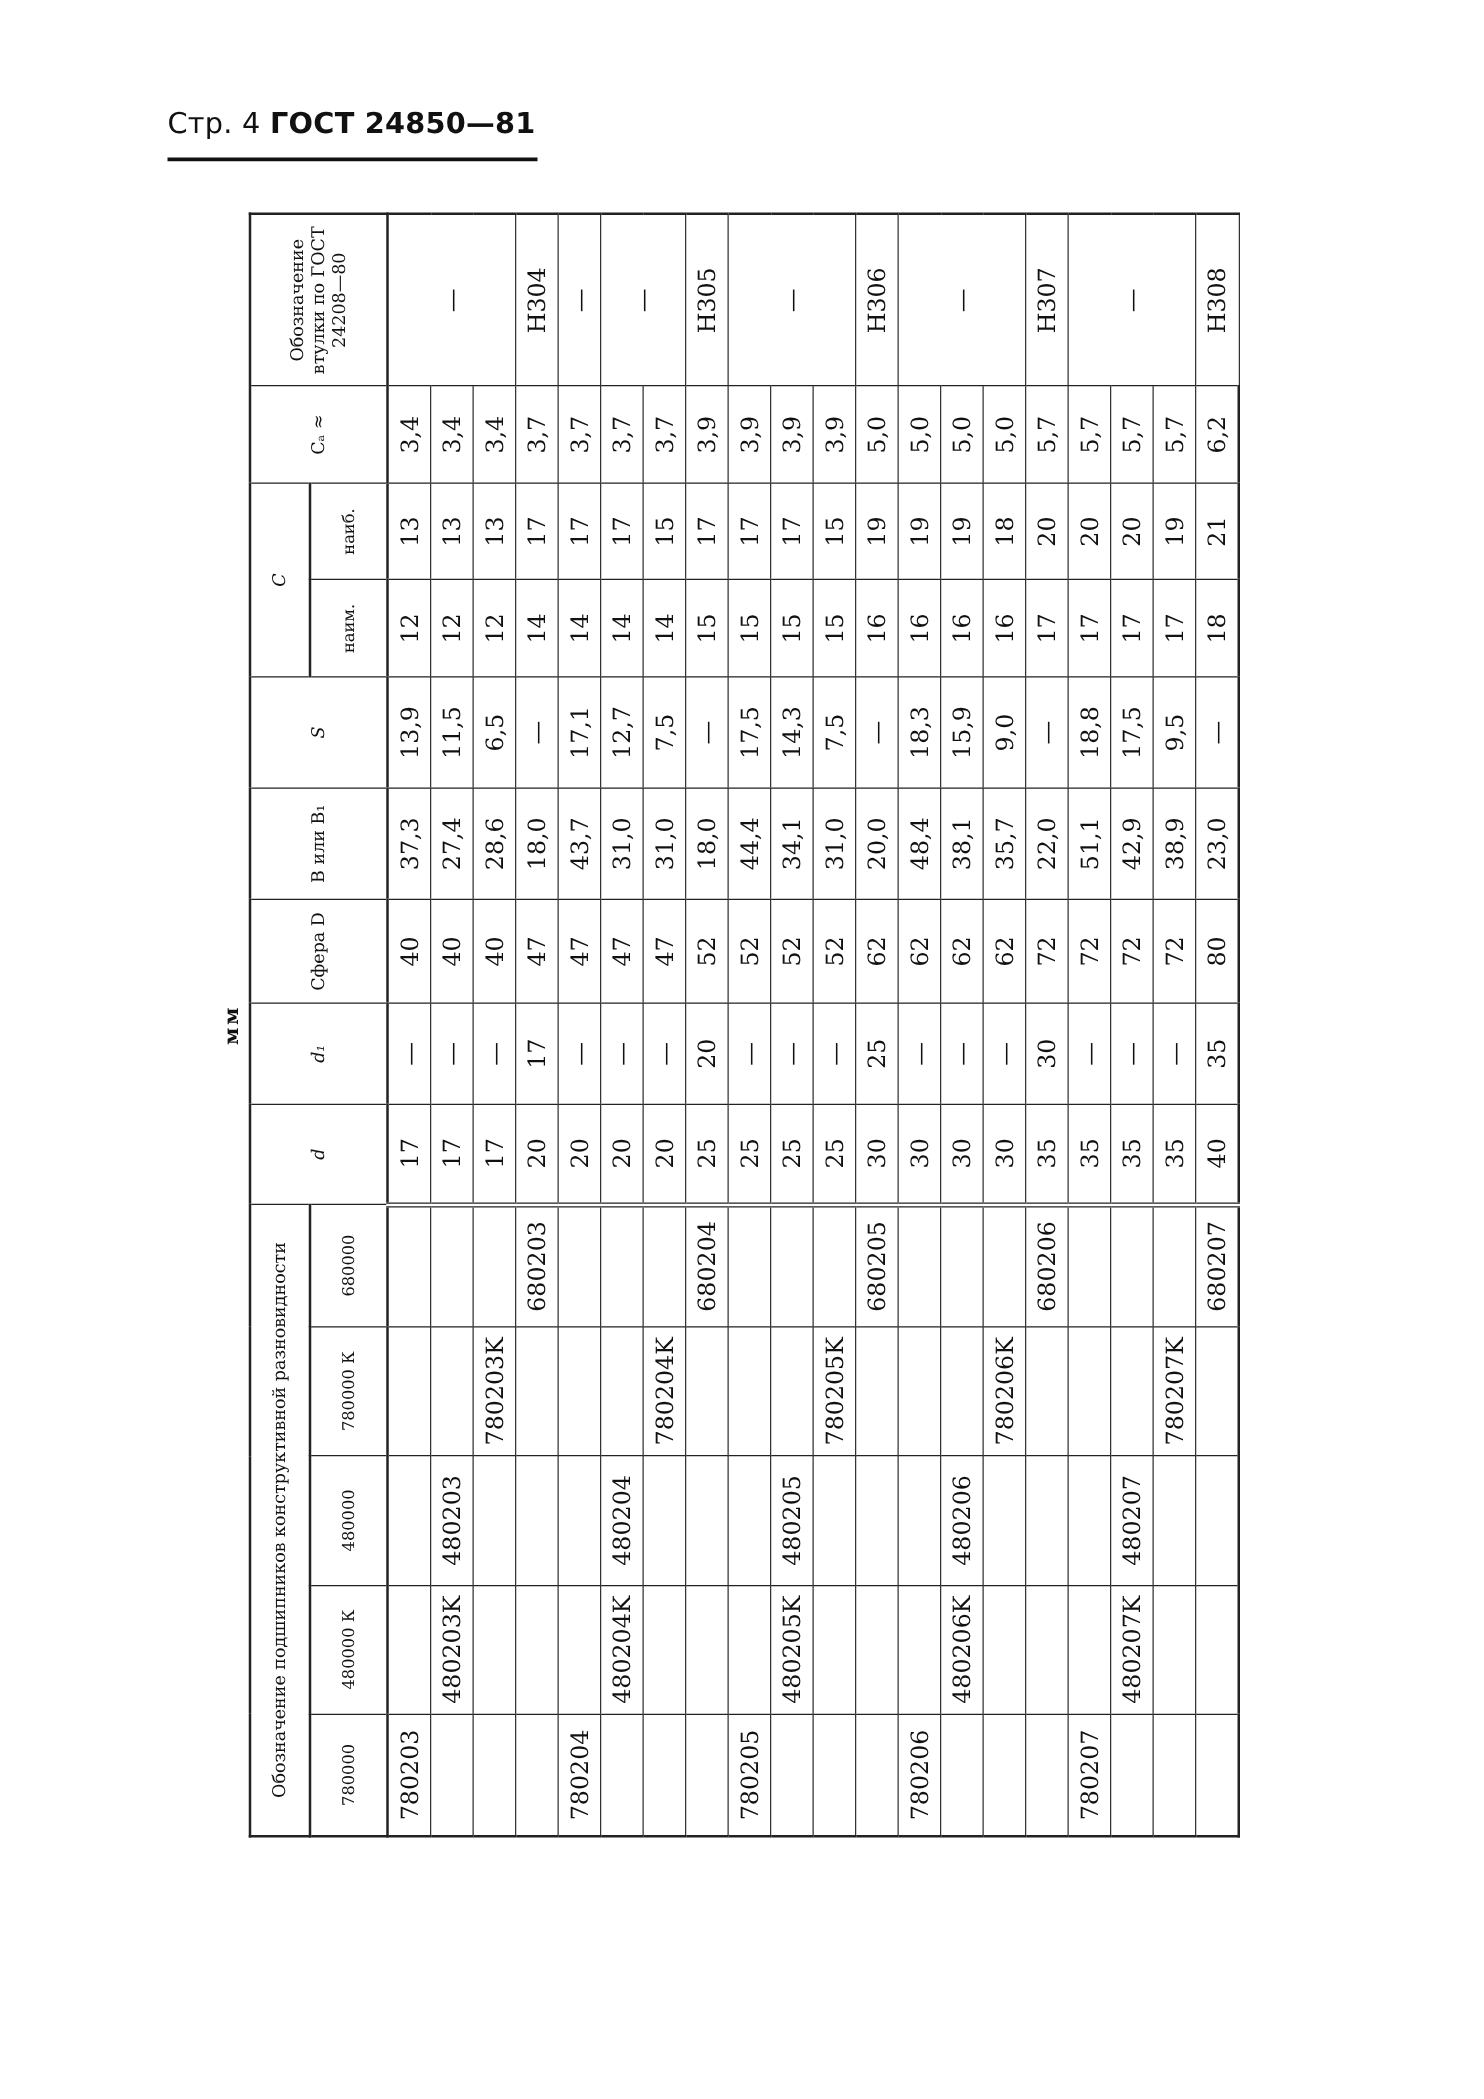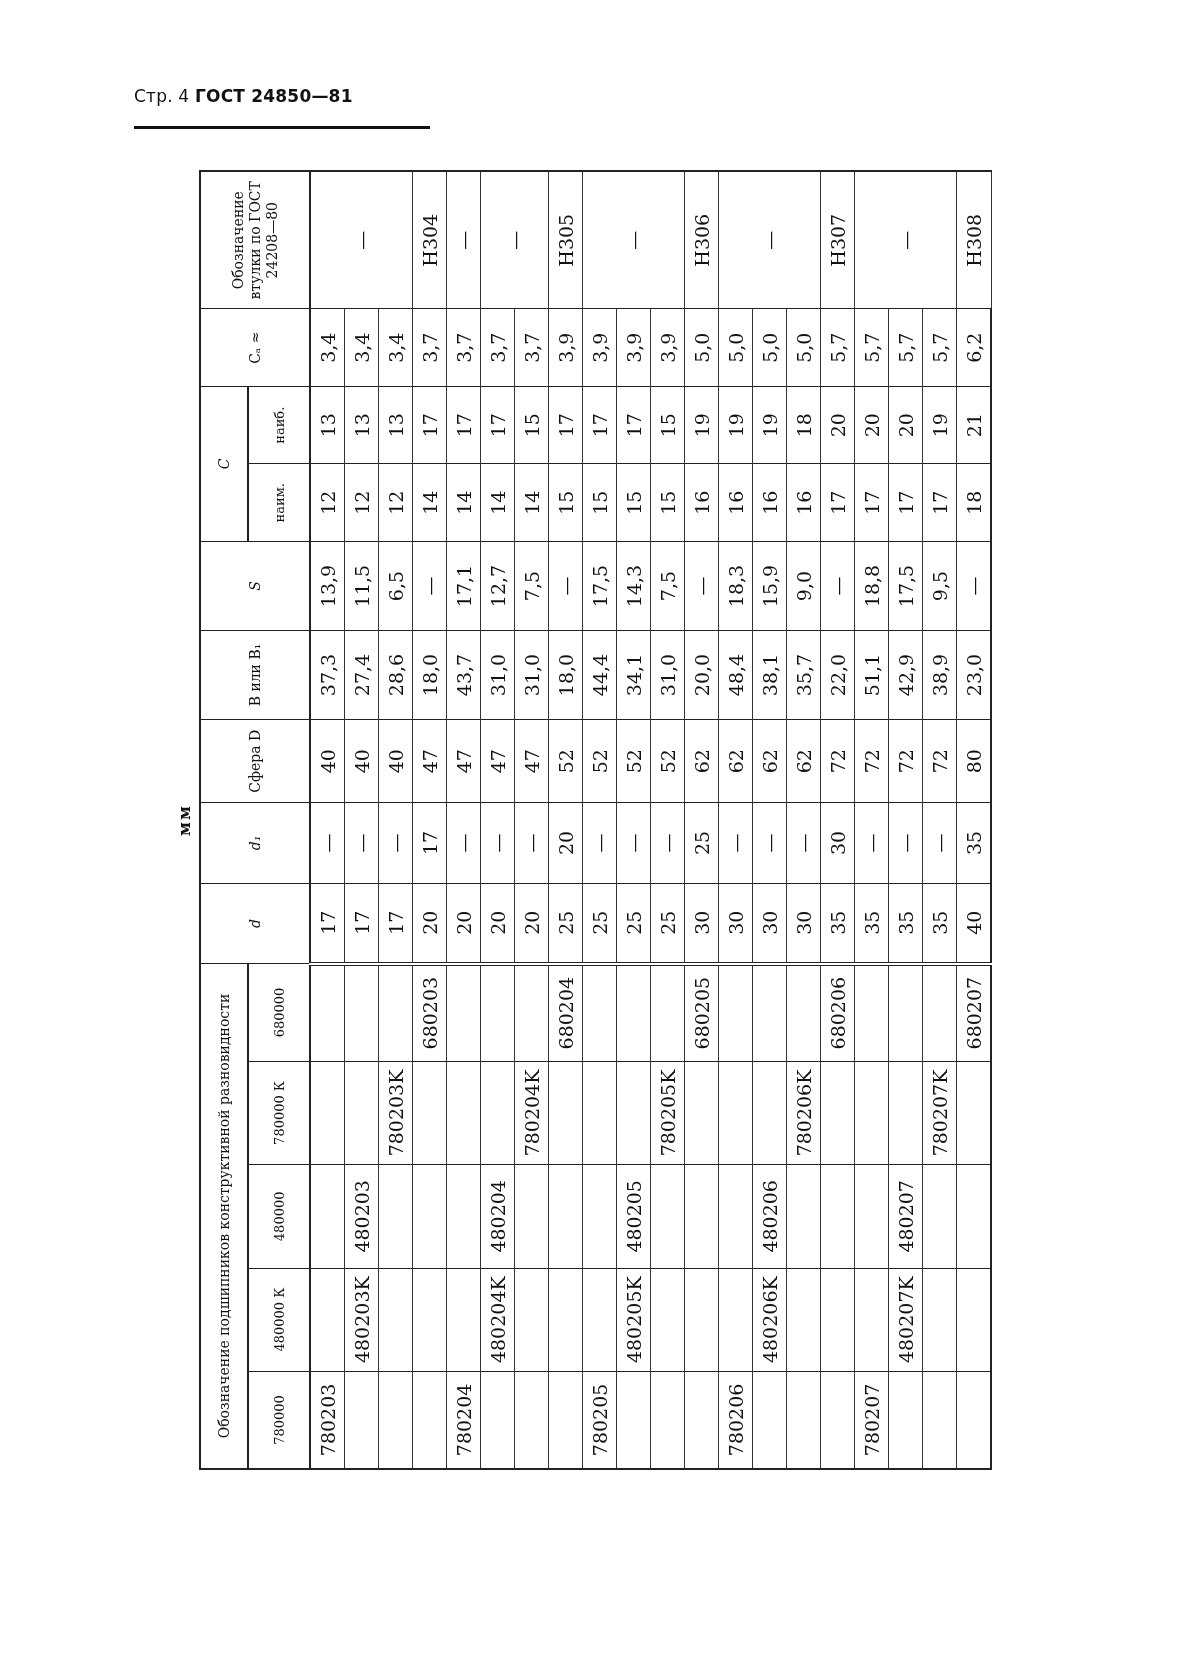--- a/index.html
+++ b/index.html
@@ -1,19 +1,19 @@
 <!DOCTYPE html>
 <html><head>
 <meta charset="utf-8">
 <style>
   html, body { margin:0; padding:0; background:#ffffff; }
   body { width:1187px; height:1679px; position:relative; overflow:hidden;
          font-family:"DejaVu Serif", serif; color:#111; }
   .page-header { position:absolute; left:134px; top:86px; font-family:"DejaVu Sans", sans-serif;
-                 font-size:17px; letter-spacing:0.2px; }
+                 font-size:23px; letter-spacing:0.2px; }
   .page-header .std { font-weight:bold; }
   .header-rule { position:absolute; left:134px; top:126px; width:296px; height:3px; background:#111; }
 
   
   .stage { position:absolute; left:175px; top:1470px; width:1300px; height:850px;
            transform-origin:0 0; transform:rotate(-90deg); }
   .units { position:absolute; left:0; top:0; width:1300px; text-align:center;
            font-size:16px; font-weight:bold; letter-spacing:2px; }
   table { position:absolute; left:0; top:24px; border-collapse:collapse; table-layout:fixed;
           width:1300px; }

